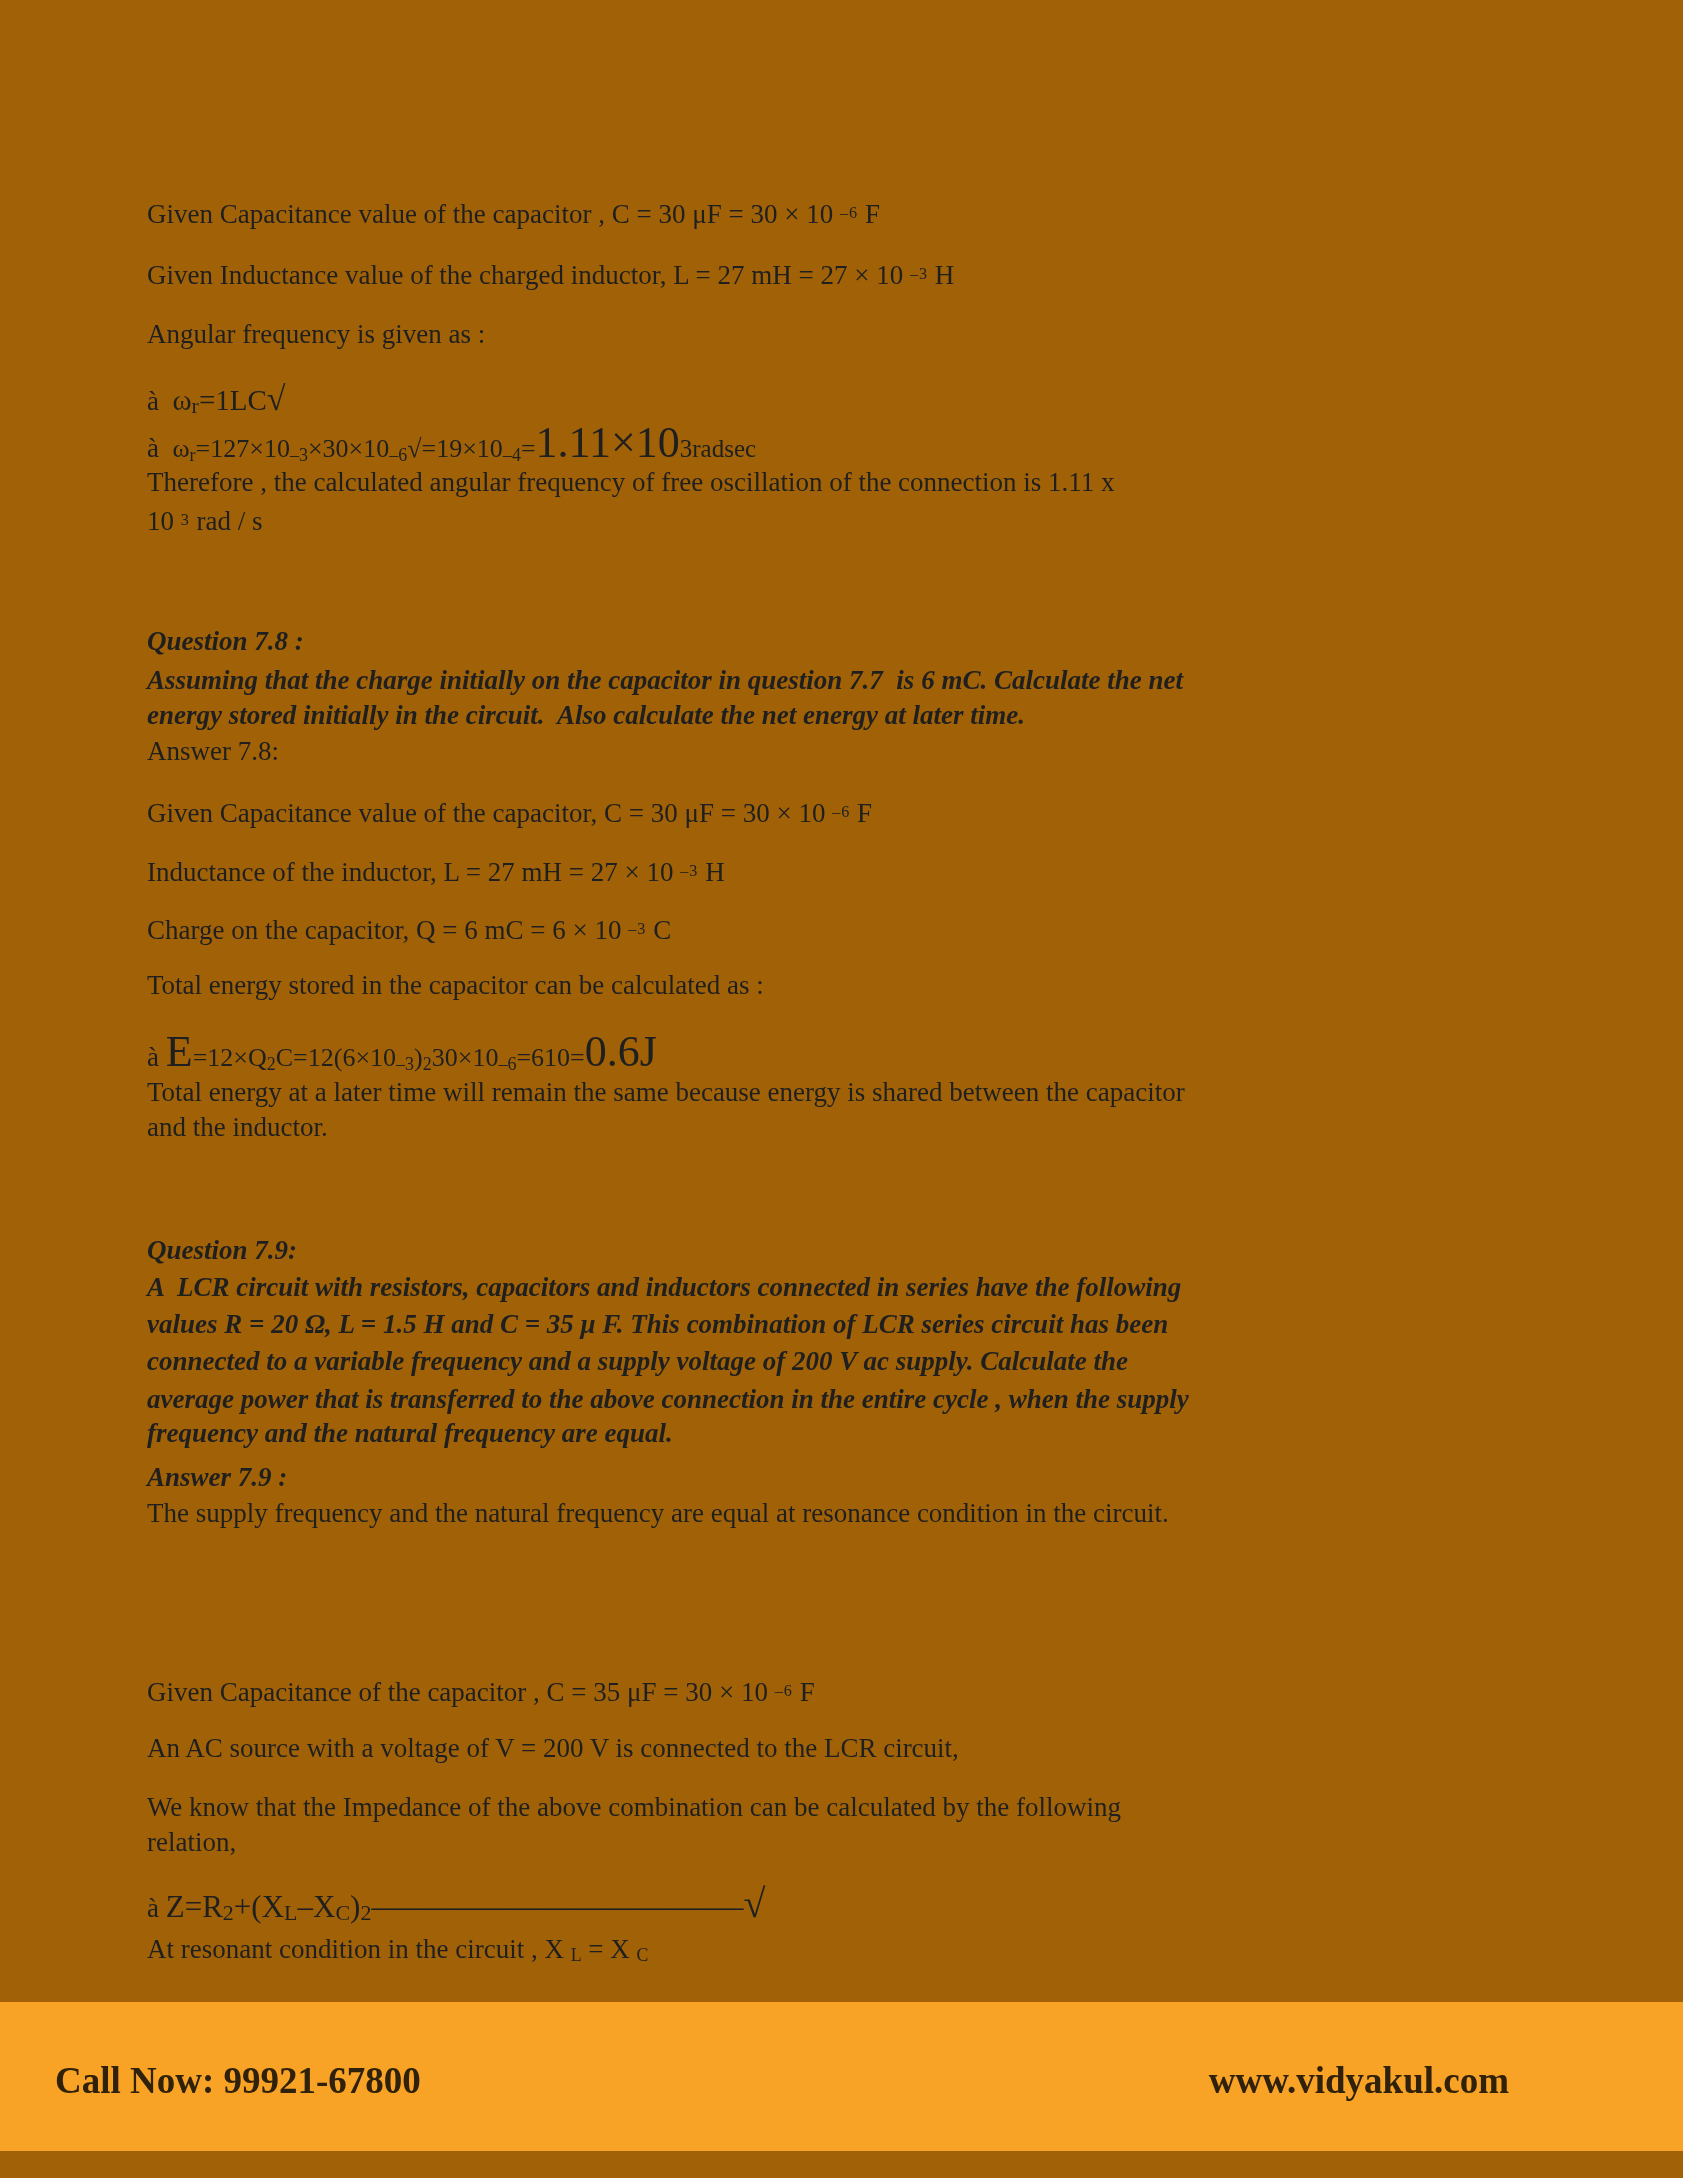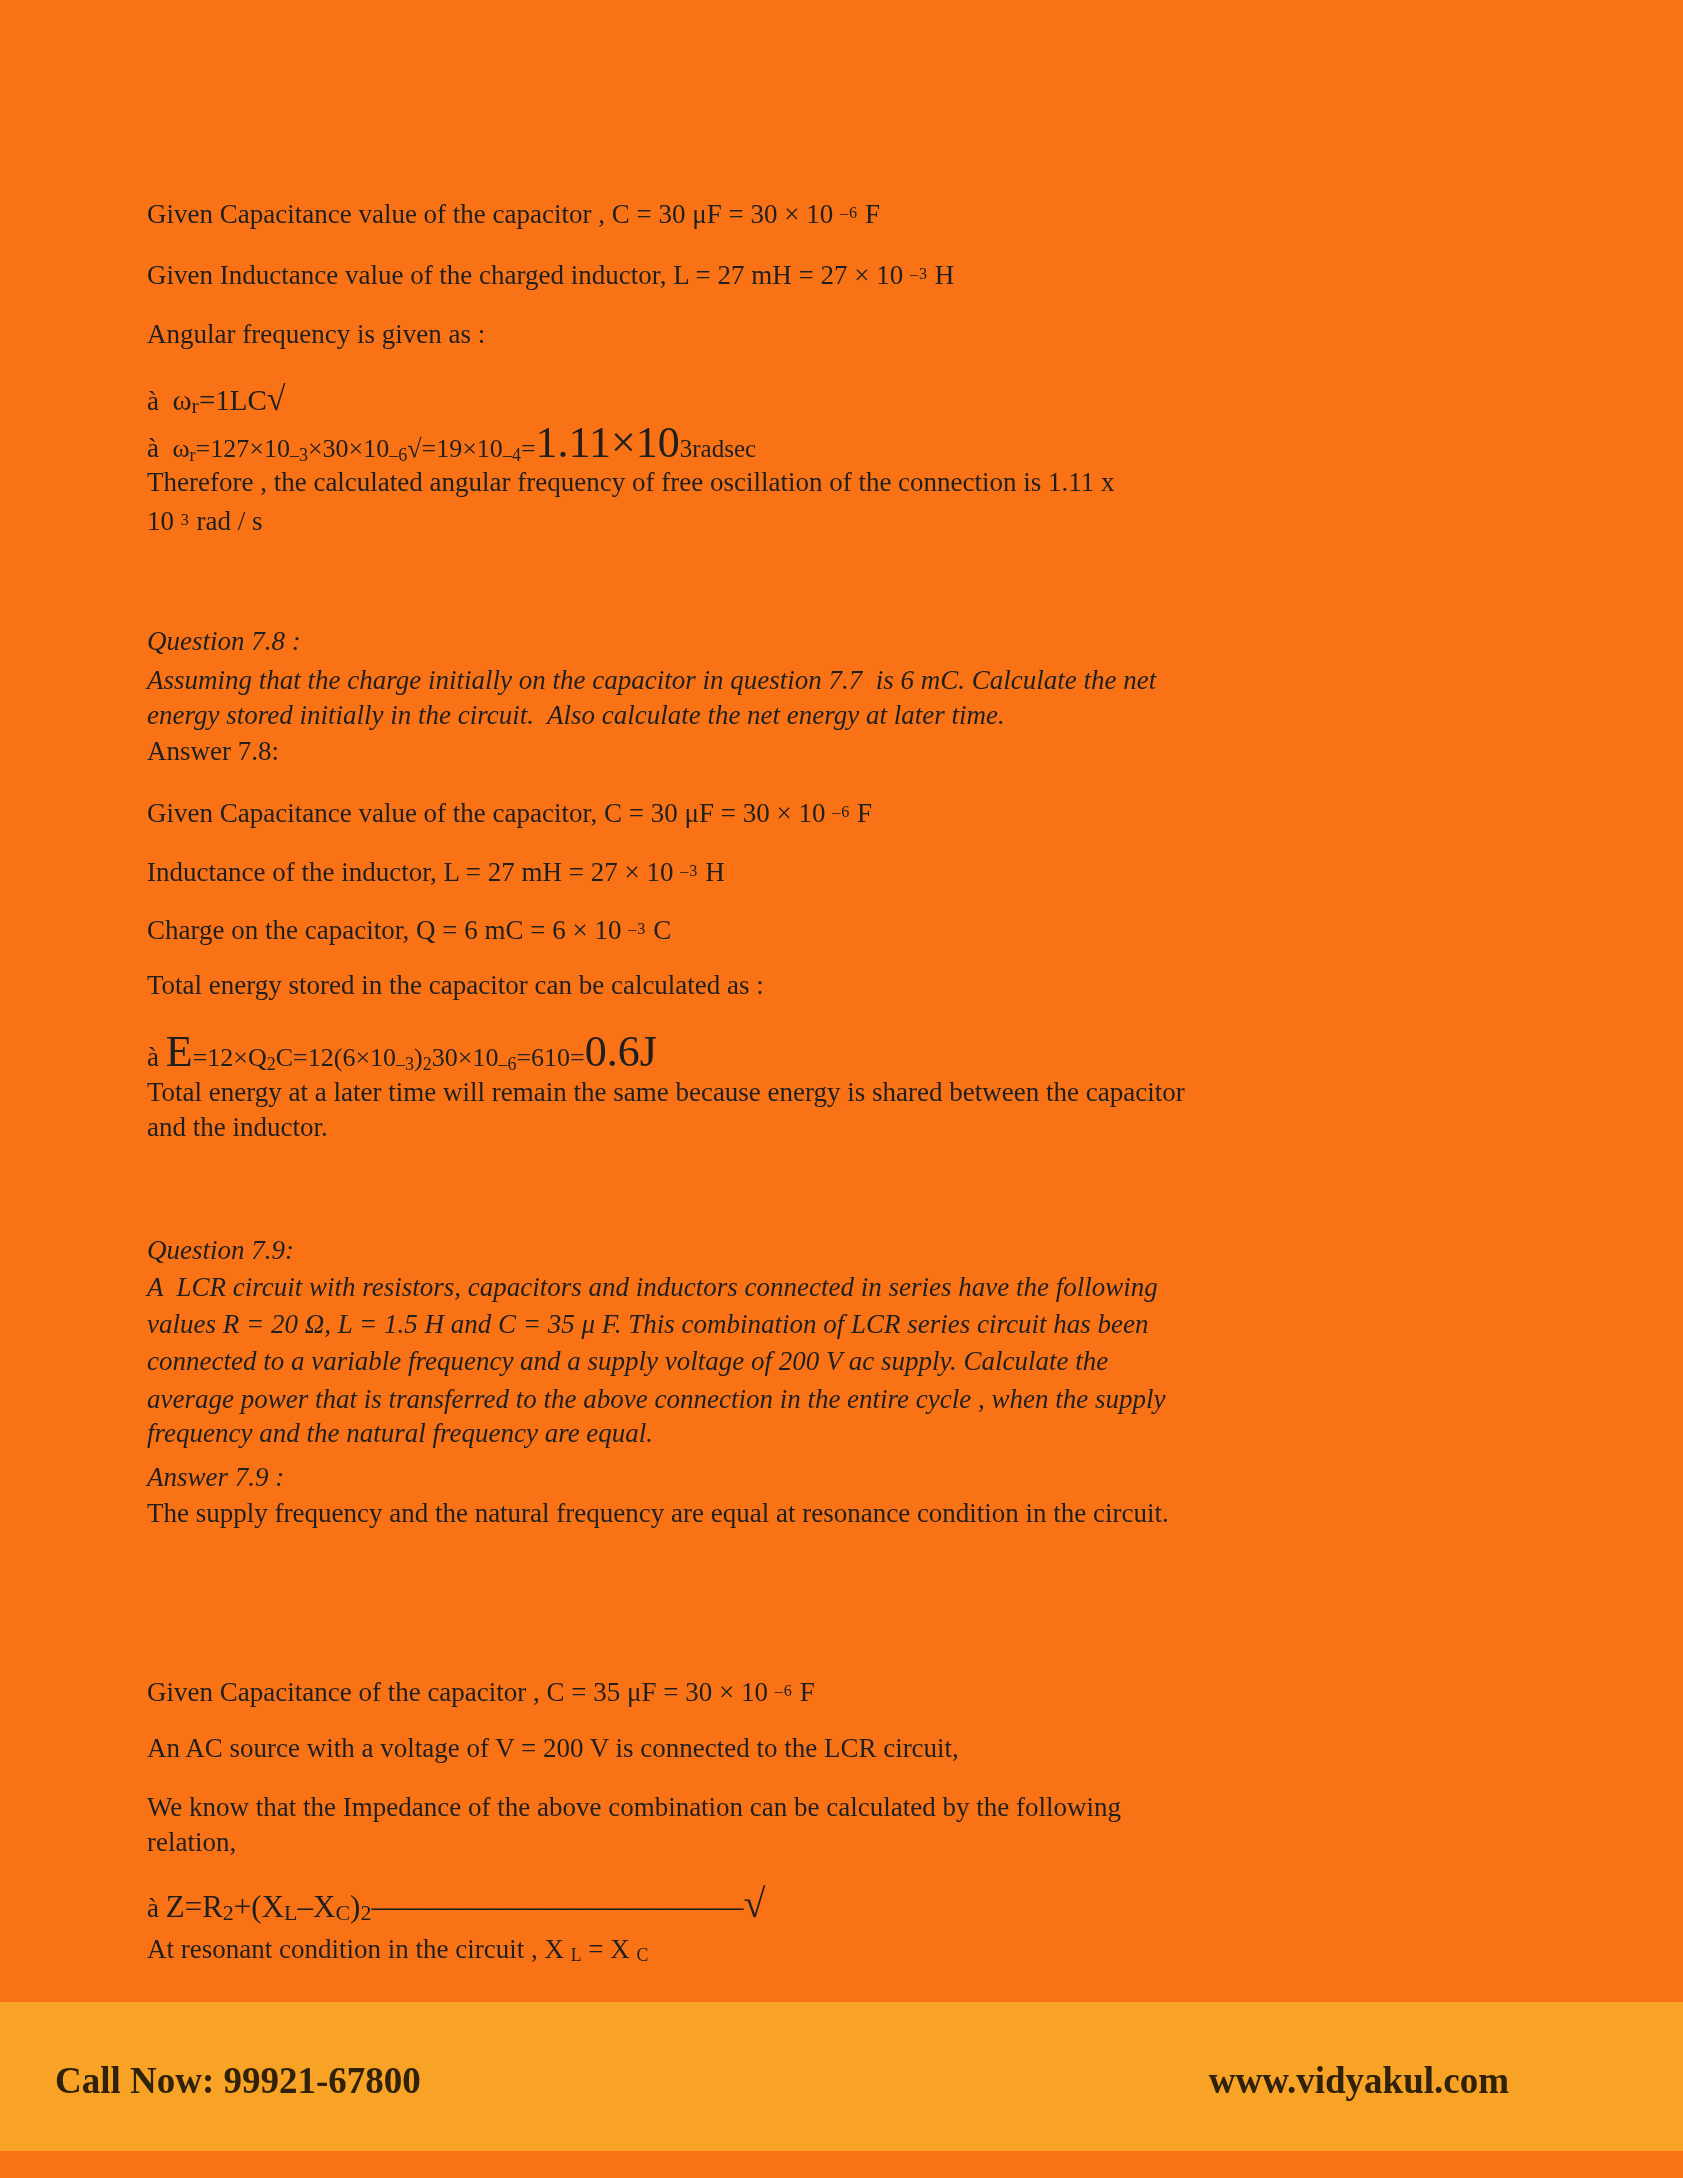--- a/index.html
+++ b/index.html
@@ -1,31 +1,31 @@
 <!DOCTYPE html>
 <html><head>
 <meta charset="utf-8">
 <style>
   html,body{margin:0;padding:0;background:#ffffff;}
   #page{
     position:relative;
     width:1683px;height:2178px;
-    background:#f97316;
+    background:#a16207;
     font-family:"Liberation Serif","DejaVu Serif",serif;
     color:#1f1f1f;
     overflow:hidden;
   }
   .line{
     position:absolute;
     left:147px;
     white-space:pre;
     font-size:27px;
     line-height:38px;
   }
-  .bi{font-weight:400;font-style:italic;}
+  .bi{font-weight:700;font-style:italic;}
   .sup{font-size:0.6em;vertical-align:0.33em;letter-spacing:1px;}
   .sub{font-size:0.66em;vertical-align:-0.18em;}
   .f-arrow{font-size:27px;}
   .f-small{font-size:26px;}
   .f-med{font-size:31px;text-align:center;}
   .f-big{font-size:44px;}
   .f-tail{font-size:25px;}
   .f-sqrt{font-size:34px;}
   .f-sqrt-lg{font-size:40px;}
   .omega{font-size:29px;}

